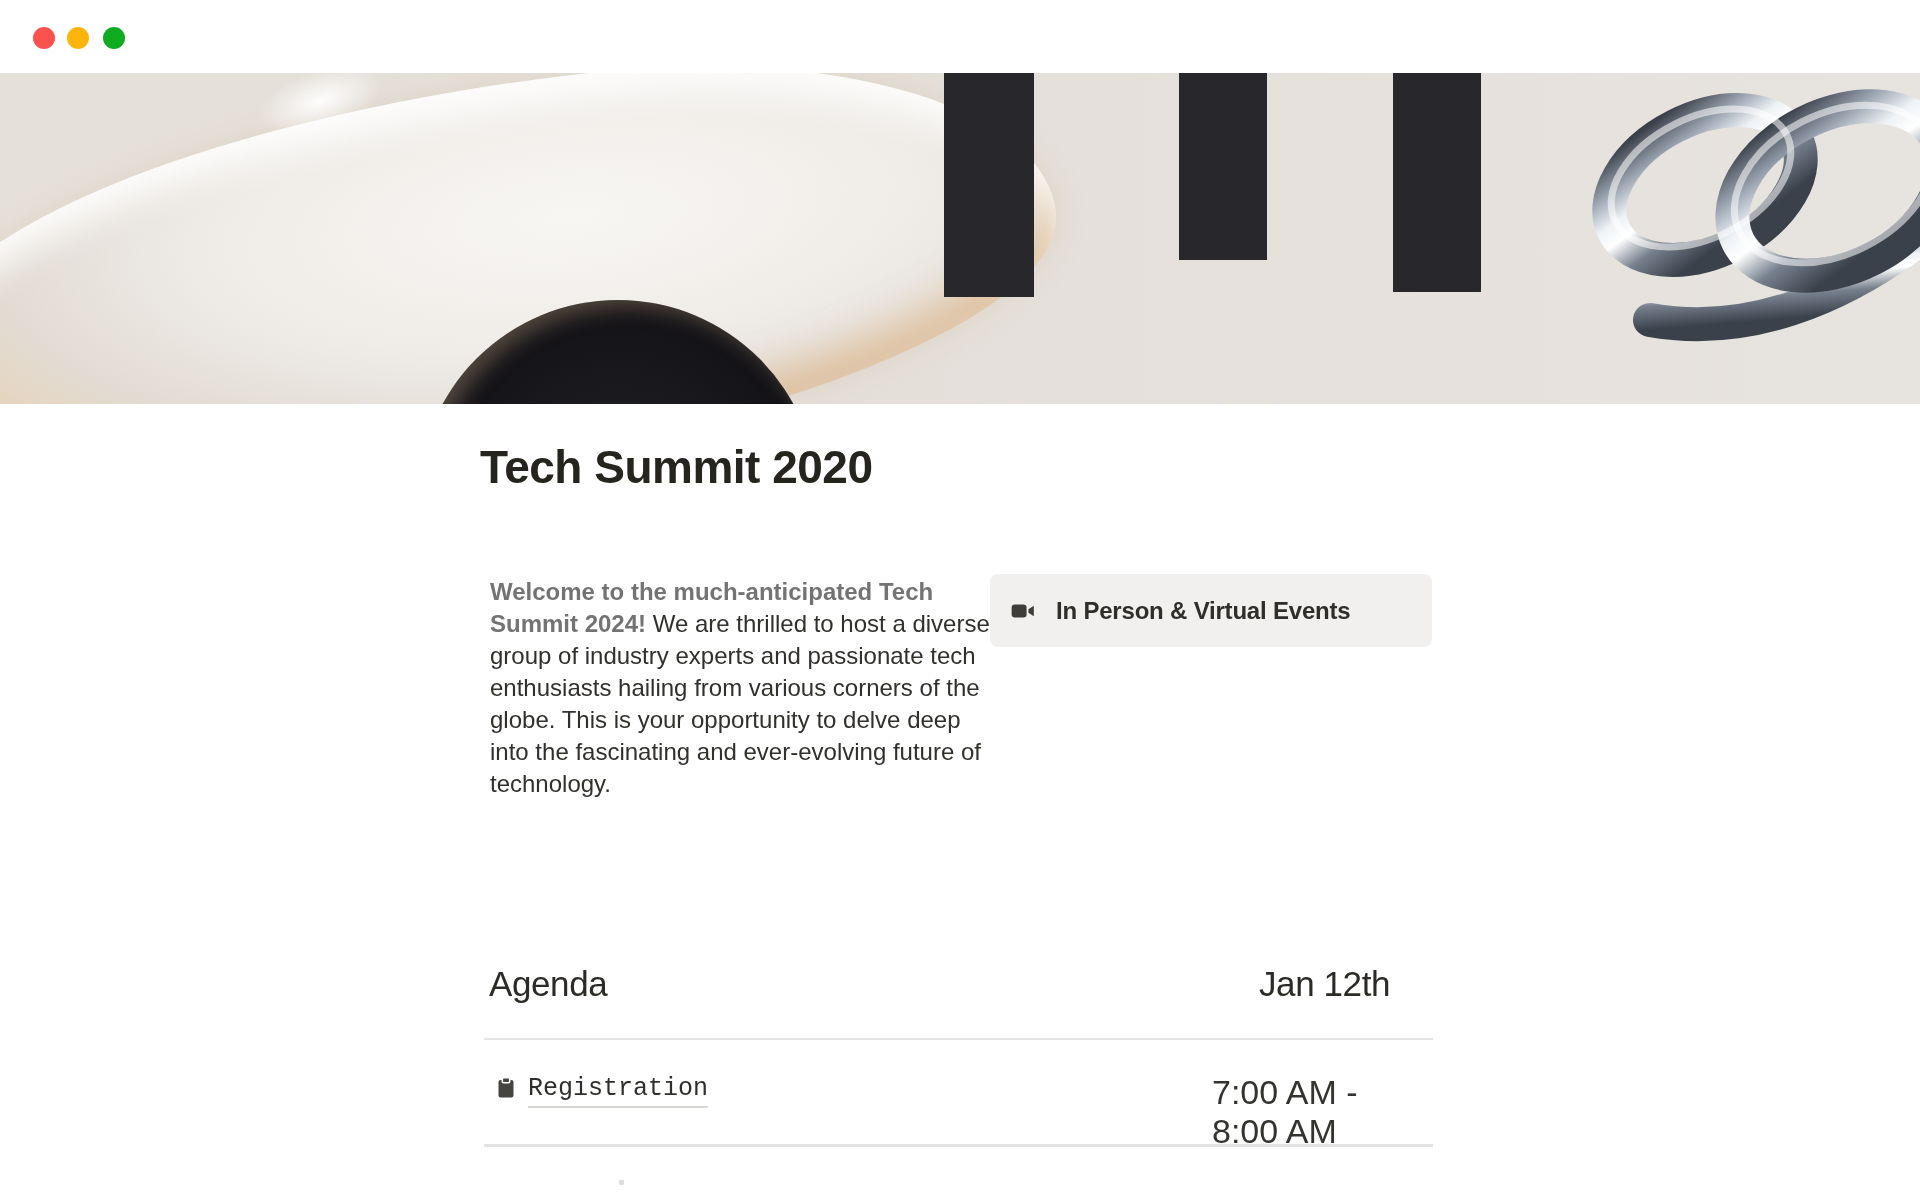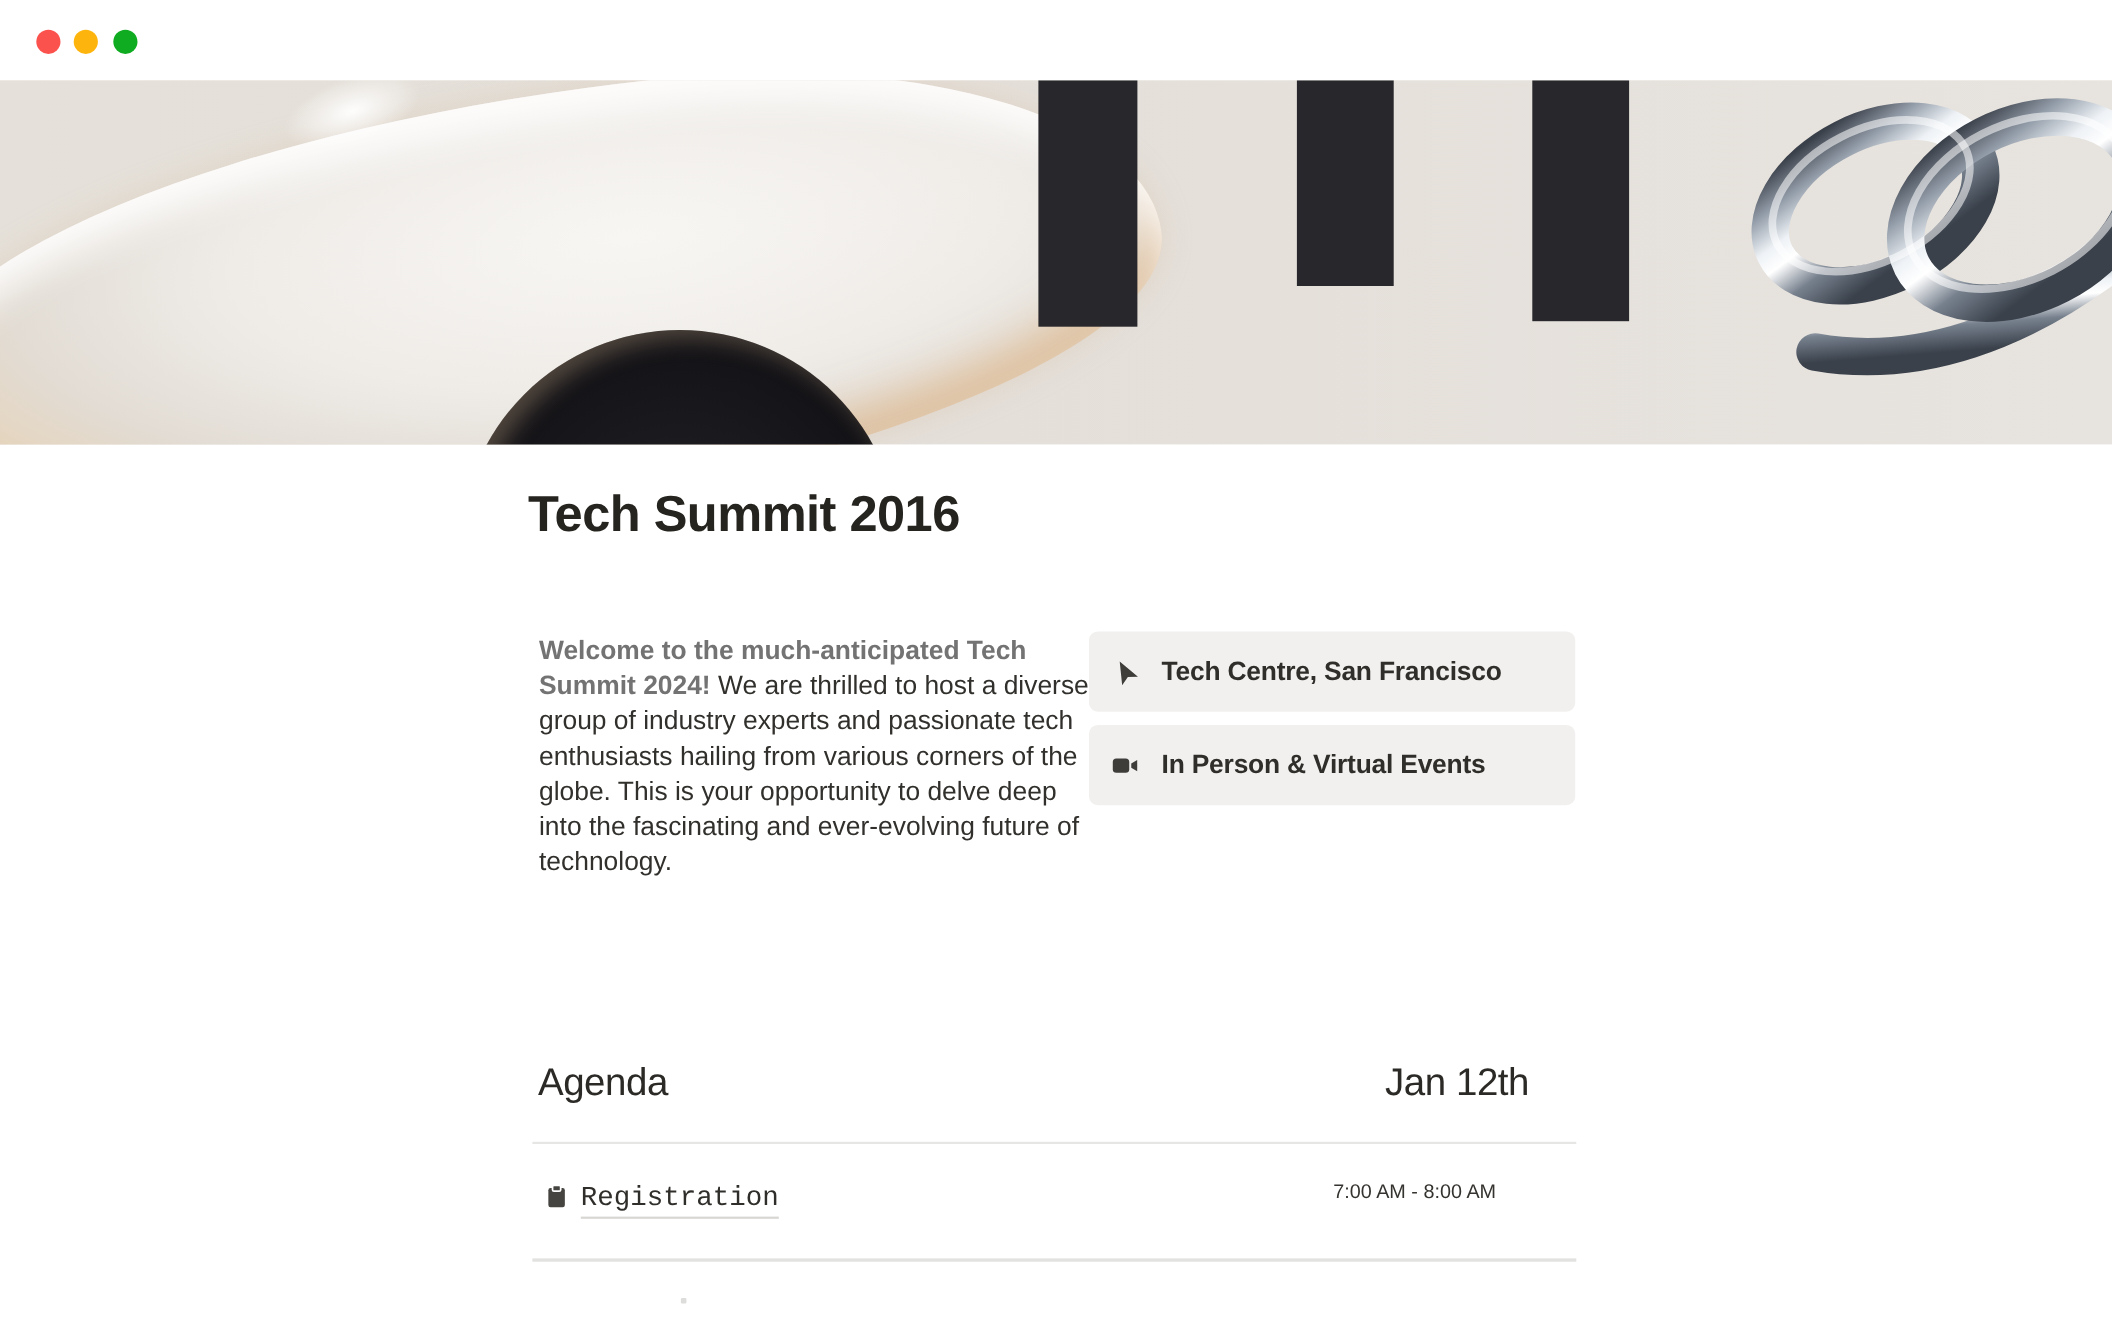--- a/index.html
+++ b/index.html
@@ -54,21 +54,21 @@
   .h2 { position:absolute; font-size:35px; font-weight:400; color:#2b2a26; letter-spacing:-.4px; }
   .h2.left { left:5px; top:4px; }
   .h2.right { left:728px; top:4px;margin-left:47px; }
   .rule { position:absolute; left:0; width:949px; height:2px; background:#e6e6e4; }
   .rule.r1 { top:78px; }
   .rule.r2 { top:184px; background:#e2e2e0; height:3px; }
   .agenda-row { position:absolute; left:0; top:108px; width:949px; height:44px; }
   .agenda-row .ic { position:absolute; left:10px; top:8px; }
   .agenda-link { position:absolute; left:44px; top:6px; font-size:25px; font-weight:400;
                  color:#2f2e2a; border-bottom:2px solid #d8d6d2; padding-bottom:3px; cursor:pointer;font-family:Liberation Mono, monospace; }
-  .agenda-time { position:absolute; left:728px; top:5px; font-size:18px; color:#34332f; }
+  .agenda-time { position:absolute; left:728px; top:5px; font-size:34px; color:#34332f; }
   .peek { position:absolute; left:619px; top:1180px; width:5px; height:5px; background:#cfcfcd;
           opacity:.7; border-radius:1px; }
 </style>
 </head>
 <body>
 
 <div class="page">
 
   <div class="titlebar">
     <div class="dot red"></div>
@@ -99,34 +99,26 @@
         <ellipse cx="185" cy="112" rx="102" ry="66" transform="rotate(-27 185 112)"></ellipse>
         <ellipse cx="318" cy="118" rx="112" ry="76" transform="rotate(-27 318 118)"></ellipse>
       </g>
       <g fill="none" stroke="rgba(255,255,255,0.55)" stroke-width="7" stroke-linecap="round">
         <ellipse cx="181" cy="105" rx="96" ry="60" transform="rotate(-27 181 105)"></ellipse>
         <ellipse cx="314" cy="111" rx="106" ry="70" transform="rotate(-27 314 111)"></ellipse>
       </g>
     </svg>
   </div>
 
-  <h1 class="page-title">Tech Summit 2016</h1>
+  <h1 class="page-title">Tech Summit 2020</h1>
 
   <p class="welcome"><b>Welcome to the much-anticipated Tech Summit 2024!</b><span> We are thrilled to host a diverse group of industry experts and passionate tech enthusiasts hailing from various corners of the globe. This is your opportunity to delve deep into the fascinating and ever-evolving future of technology.</span></p>
 
   <div class="cards">
 
-    <div class="card">
-      <span class="ic">
-        <svg width="26" height="26" viewBox="0 0 24 24">
-          <path d="M12 2 L19.5 20.5 L12 16.6 L4.5 20.5 Z" fill="#3f3d3a" transform="rotate(-28 12 12)"></path>
-        </svg>
-      </span>
-      <span class="lbl">Tech Centre, San Francisco</span>
-    </div>
 
 
     <div class="card">
       <span class="ic">
         <svg width="26" height="26" viewBox="0 0 24 24">
           <rect x="1.5" y="6" width="13.8" height="12" rx="3" fill="#3f3d3a"></rect>
           <path d="M17 10.3 L22 7.2 v9.6 L17 13.7 z" fill="#3f3d3a"></path>
         </svg>
       </span>
       <span class="lbl">In Person &amp; Virtual Events</span>

